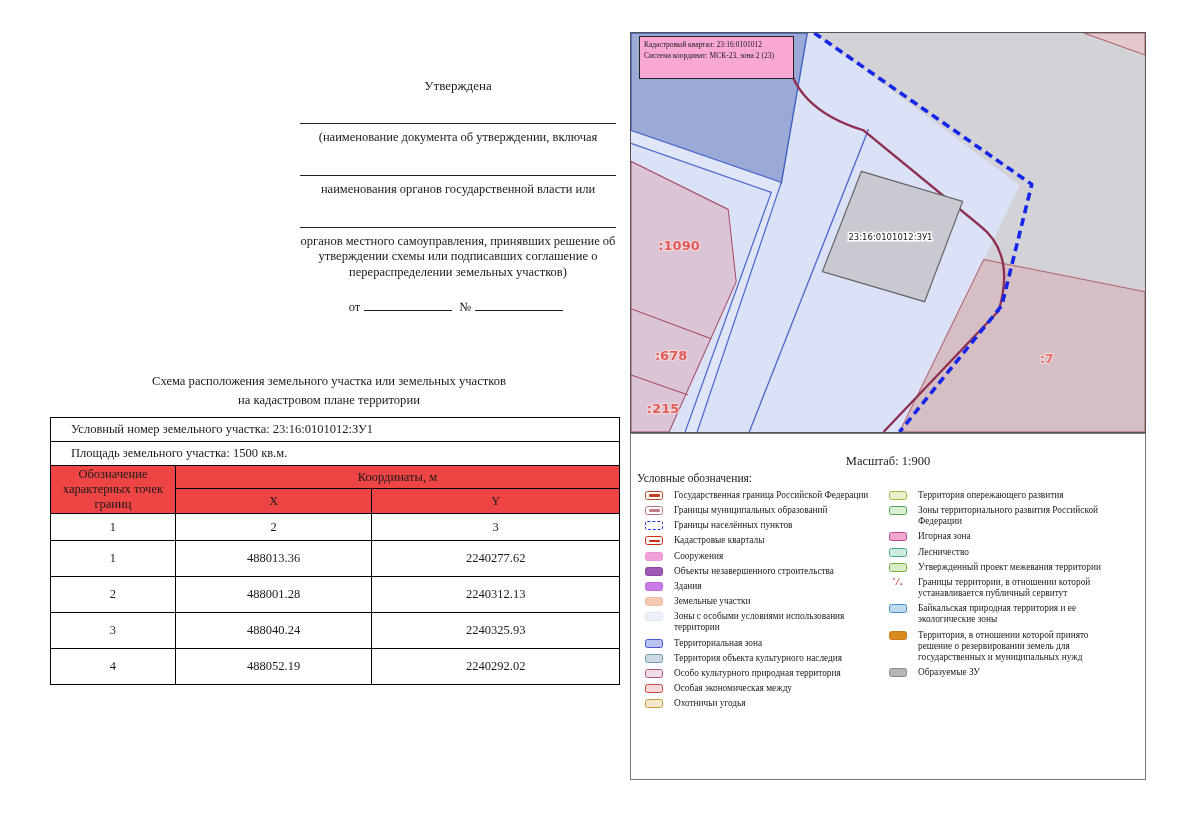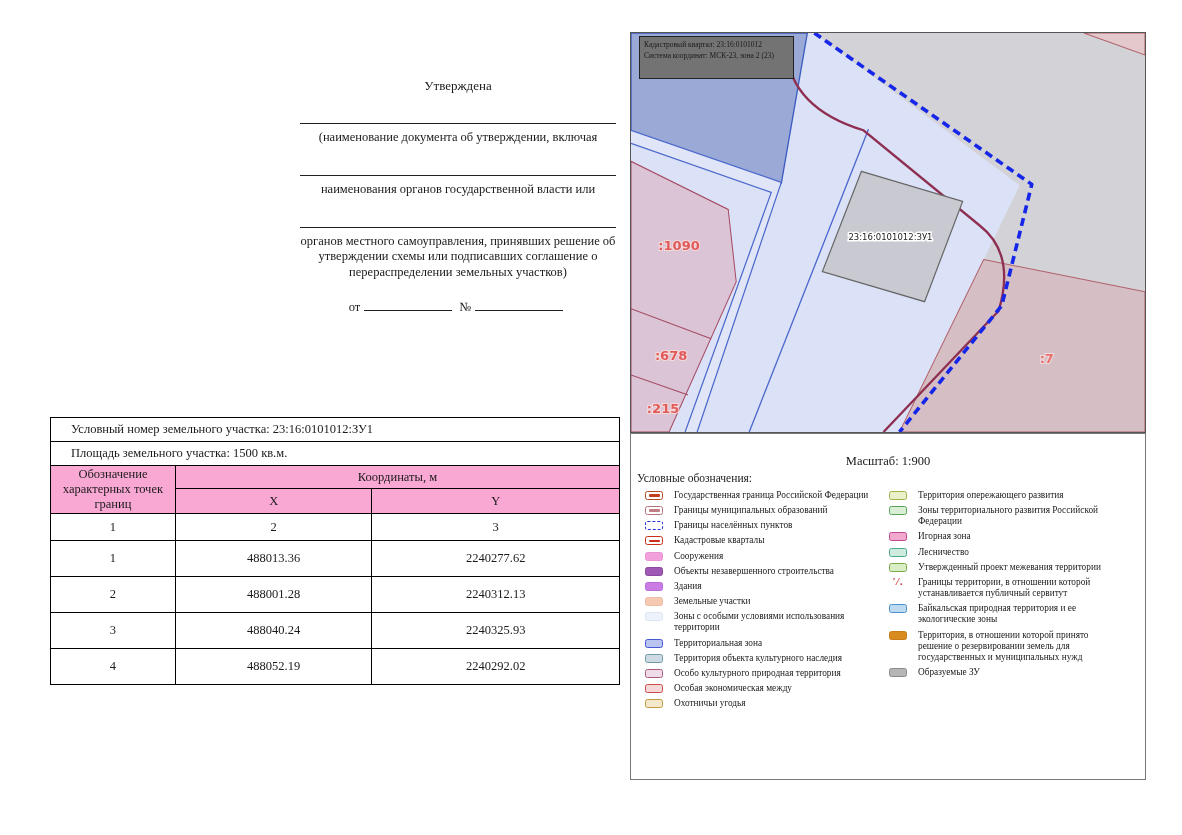--- a/index.html
+++ b/index.html
@@ -10,29 +10,29 @@
   .approved-title{font-size:13px;}
   .uline{border-top:1px solid #222;height:0;margin-top:29px;margin-bottom:6px;}
   .cap{font-size:12.5px;}
   .from-row{margin-top:18px;font-size:12.5px;}
   .blank{display:inline-block;width:88px;border-bottom:1px solid #222;height:12px;margin:0 4px;}
   .doc-title{position:absolute;left:40px;top:372px;width:578px;text-align:center;font-size:12.6px;line-height:1.5;}
   
   table.coords{position:absolute;left:50px;top:417px;width:570px;border-collapse:collapse;font-size:12.5px;}
   table.coords td,table.coords th{border:1px solid #000;font-weight:normal;text-align:center;padding:1px 4px;}
   table.coords td.lft{text-align:left;padding-left:20px;height:21px;}
-  table.coords .hdr{background:#f9a8d4;}
+  table.coords .hdr{background:#ef4444;}
   table.coords .h1{height:23px;}
   table.coords .h2{height:24px;}
   table.coords .num td{height:24px;}
   table.coords tbody.data td{height:33px;}
   
   .map-panel{position:absolute;left:630px;top:32px;width:516px;height:401px;border:1.5px solid #555;box-sizing:border-box;background:#dbe1f6;}
   .map-panel svg{display:block;width:100%;height:100%;}
-  .info-box{position:absolute;left:8px;top:3px;width:155px;height:43px;background:#737373;border:1px solid #222;
+  .info-box{position:absolute;left:8px;top:3px;width:155px;height:43px;background:#f9a8d4;border:1px solid #222;
             box-sizing:border-box;font-size:7.5px;line-height:1.45;padding:3px 4px;z-index:5;}
   
   .legend-panel{position:absolute;left:630px;top:433px;width:516px;height:347px;border:1.5px solid #777;
                 box-sizing:border-box;background:#fff;}
   .scale-label{text-align:center;font-size:12.5px;margin-top:20px;}
   .legend-title{font-size:11.5px;margin:3px 0 4px 6px;}
   .legend-cols{display:flex;padding:2px 6px 0 14px;}
   .lcol{width:244px;}
   .rcol{width:250px;}
   .li{display:flex;align-items:flex-start;margin-bottom:4px;font-size:9.3px;line-height:1.2;}
@@ -55,20 +55,24 @@
     <div class="uline"></div>
     <div class="cap">наименования органов государственной власти или</div>
     <div class="uline"></div>
     <div class="cap">органов местного самоуправления, принявших решение об утверждении схемы или подписавших соглашение о перераспределении земельных участков)</div>
     <div class="from-row">
       <span>от</span><span class="blank"></span>
       <span>№</span><span class="blank"></span>
     </div>
   </div>
 
+  <div class="doc-title">
+    <div>Схема расположения земельного участка или земельных участков</div>
+    <div>на кадастровом плане территории</div>
+  </div>
 
   <table class="coords">
     <colgroup>
         <col style="width:125px">
         <col style="width:197px">
         <col style="width:248px">
       </colgroup>
     <tbody>
       <tr>
           <td colspan="3" class="lft">Условный номер земельного участка: 23:16:0101012:ЗУ1</td>

